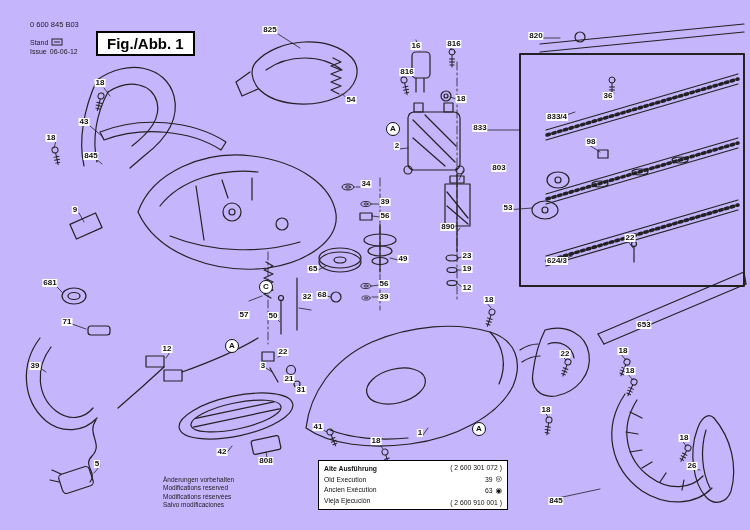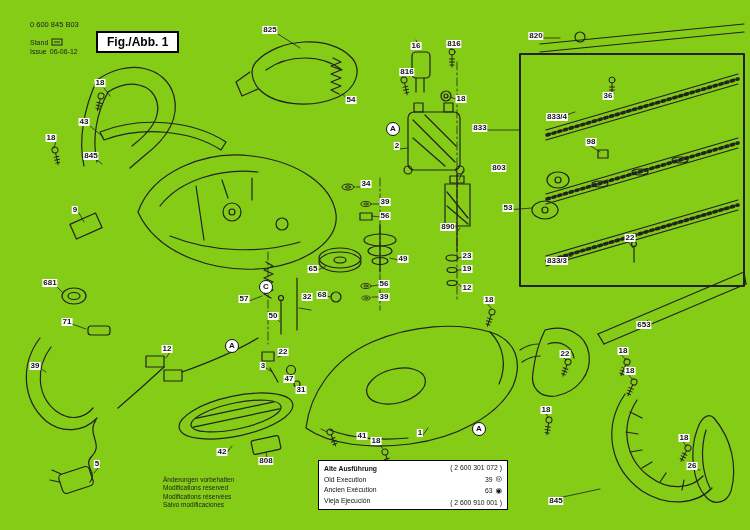--- a/index.html
+++ b/index.html
@@ -1,26 +1,26 @@
 <!DOCTYPE html>
 <html><head>
 <meta charset="utf-8">
 <style>
   html,body{margin:0;padding:0;background:#fff;font-family:"Liberation Sans",sans-serif;}
-  #canvas{position:relative;width:750px;height:530px;background:#84cc16;overflow:hidden;}
+  #canvas{position:relative;width:750px;height:530px;background:#c4b5fd;overflow:hidden;}
   #drawing{position:absolute;left:0;top:0;z-index:1;}
   #label-layer{position:absolute;inset:0;z-index:3;}
   .part-label{position:absolute;transform:translate(-50%,-50%);font-size:8px;font-weight:bold;
     color:#111;background:#fff;padding:0 1px;line-height:1;white-space:nowrap;}
   .callout{width:12px;height:12px;border:1.3px solid #111;border-radius:50%;
     display:flex;align-items:center;justify-content:center;font-size:8px;padding:0;background:#fff;}
   .hdr-part{position:absolute;left:30px;top:20px;font-size:7.5px;color:#222;z-index:4;}
   .hdr-line{position:absolute;font-size:7px;color:#222;z-index:4;display:flex;gap:3px;align-items:center;}
   .figbox{position:absolute;left:96px;top:31px;border:2px solid #000;padding:2px 9px;
-    font-weight:bold;font-size:12px;background:#fff;z-index:4;}
+    font-weight:bold;font-size:15px;background:#fff;z-index:4;}
   .legend{position:absolute;left:318px;top:460px;width:190px;height:50px;border:1.5px solid #000;
     background:#fff;display:flex;justify-content:space-between;font-size:6.8px;color:#111;
     box-sizing:border-box;padding:3px 5px;z-index:4;}
   .legend-left div{line-height:1.55;}
   .legend-left .b{font-weight:bold;}
   .legend-right{display:flex;flex-direction:column;justify-content:space-between;align-items:flex-end;}
   .legend-ref{display:flex;gap:3px;align-items:center;}
   .icon-glyph{font-family:"DejaVu Sans",sans-serif;font-size:7.5px;line-height:1;}
   .notes{position:absolute;left:163px;top:476px;font-size:6.5px;line-height:1.3;color:#222;z-index:4;}
 </style>
@@ -278,44 +278,44 @@
       <span class="part-label" style="left: 75px; top: 210px;">9</span>
       <span class="part-label" style="left: 366px; top: 184px;">34</span>
       <span class="part-label" style="left: 385px; top: 202px;">39</span>
       <span class="part-label" style="left: 385px; top: 216px;">56</span>
       <span class="part-label" style="left: 508px; top: 208px;">53</span>
       <span class="part-label" style="left: 448px; top: 227px;">890</span>
       <span class="part-label" style="left: 630px; top: 238px;">22</span>
       <span class="part-label" style="left: 467px; top: 256px;">23</span>
       <span class="part-label" style="left: 467px; top: 269px;">19</span>
       <span class="part-label" style="left: 467px; top: 288px;">12</span>
-      <span class="part-label" style="left: 557px; top: 261px;">833/3</span>
+      <span class="part-label" style="left: 557px; top: 261px;">624/3</span>
       <span class="part-label" style="left: 313px; top: 269px;">65</span>
       <span class="part-label" style="left: 403px; top: 259px;">49</span>
       <span class="part-label" style="left: 50px; top: 283px;">681</span>
       <span class="part-label" style="left: 384px; top: 284px;">56</span>
       <span class="part-label" style="left: 384px; top: 297px;">39</span>
       <span class="part-label" style="left: 67px; top: 322px;">71</span>
       <span class="part-label" style="left: 322px; top: 295px;">68</span>
       <span class="part-label" style="left: 307px; top: 297px; text-align: center;">32</span>
-      <span class="part-label" style="left: 244px; top: 299px;">57</span>
+      <span class="part-label" style="left: 244px; top: 315px;">57</span>
       <span class="part-label" style="left: 273px; top: 316px;">50</span>
       <span class="part-label" style="left: 489px; top: 300px;">18</span>
       <span class="part-label" style="left: 644px; top: 325px;">653</span>
       <span class="part-label" style="left: 35px; top: 366px;">39</span>
       <span class="part-label" style="left: 167px; top: 349px;">12</span>
       <span class="part-label" style="left: 623px; top: 351px;">18</span>
       <span class="part-label" style="left: 630px; top: 371px;">18</span>
       <span class="part-label" style="left: 283px; top: 352px;">22</span>
       <span class="part-label" style="left: 263px; top: 366px;">3</span>
-      <span class="part-label" style="left: 289px; top: 379px;">47</span>
+      <span class="part-label" style="left: 289px; top: 379px;">21</span>
       <span class="part-label" style="left: 301px; top: 390px;">31</span>
       <span class="part-label" style="left: 565px; top: 354px;">22</span>
       <span class="part-label" style="left: 546px; top: 410px;">18</span>
-      <span class="part-label" style="left: 318px; top: 436px; margin-left: 44px;">41</span>
+      <span class="part-label" style="left: 318px; top: 427px;">41</span>
       <span class="part-label" style="left: 420px; top: 433px;">1</span>
       <span class="part-label" style="left: 376px; top: 441px;">18</span>
       <span class="part-label" style="left: 222px; top: 452px;">42</span>
       <span class="part-label" style="left: 266px; top: 461px;">808</span>
       <span class="part-label" style="left: 97px; top: 464px;">5</span>
       <span class="part-label" style="left: 556px; top: 501px;">845</span>
       <span class="part-label" style="left: 692px; top: 466px;">26</span>
       <span class="part-label" style="left: 684px; top: 438px;">18</span>
       <span class="part-label callout" style="left: 393px; top: 129px;">A</span>
       <span class="part-label callout" style="left: 266px; top: 287px;">C</span>

